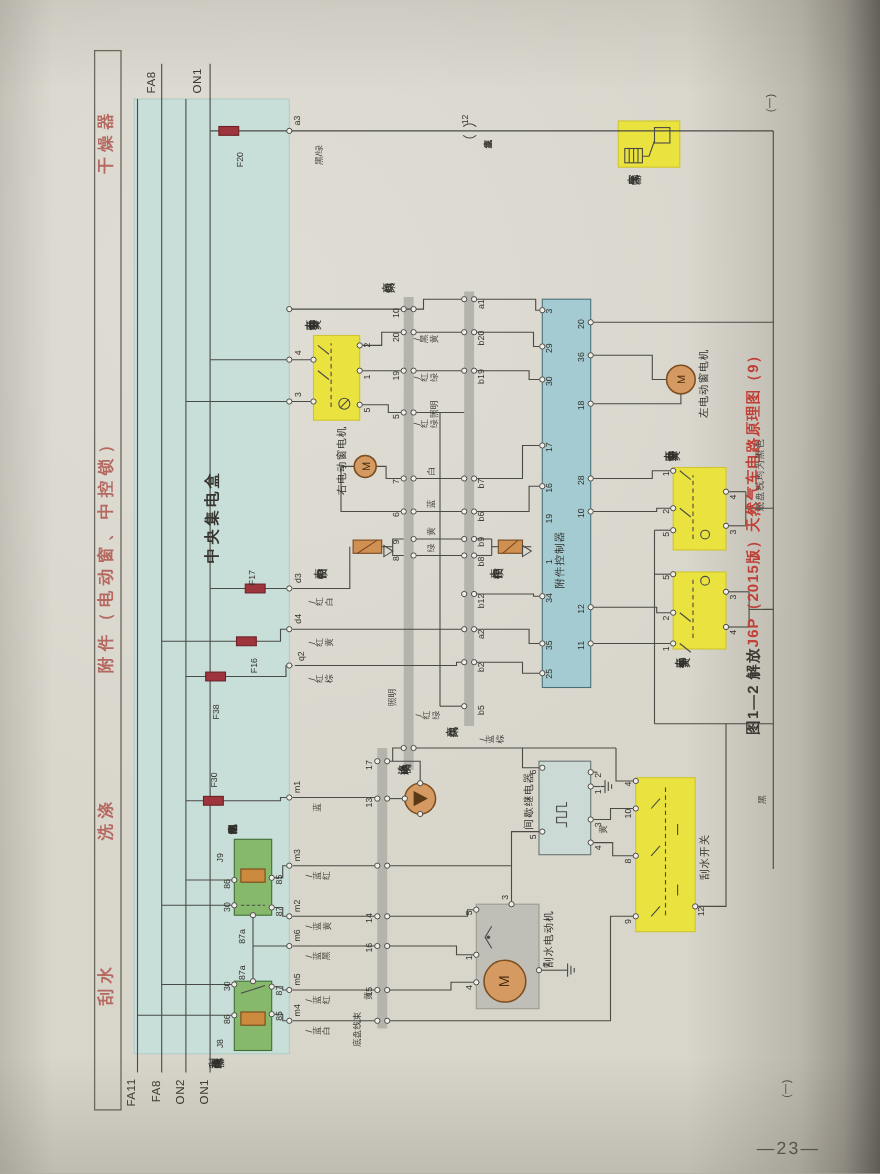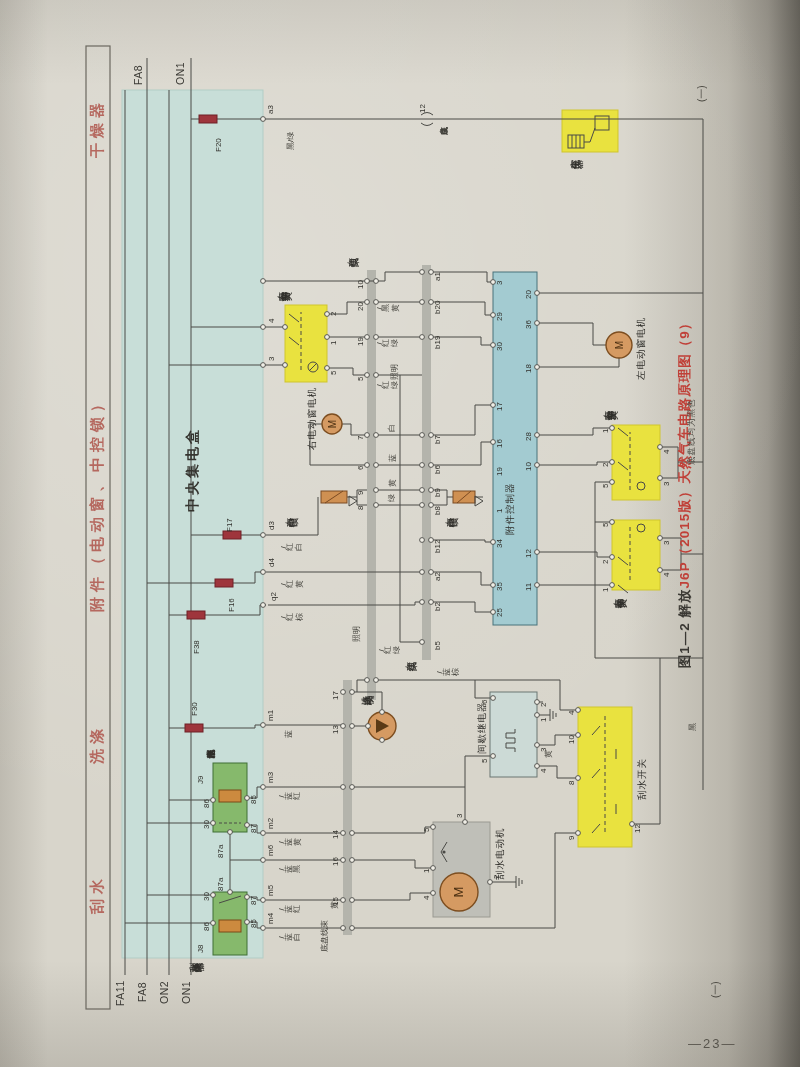--- a/index.html
+++ b/index.html
@@ -20,21 +20,21 @@
   .big{font-size:14px;font-weight:bold;letter-spacing:3px;color:#35342f;}
   .comp-h{font-size:9.5px;color:#2f2e2a;letter-spacing:1px;}
   .comp-v{font-size:9.5px;color:#2f2e2a;writing-mode:vertical-rl;text-orientation:upright;letter-spacing:1px;}
   .comp-v2{font-size:9px;color:#2f2e2a;writing-mode:vertical-lr;text-orientation:upright;height:48px;}
   .wire-h{font-size:8px;color:#3c3b35;}
   .wire-v{font-size:8px;color:#3c3b35;writing-mode:vertical-rl;text-orientation:upright;}
   .caption{position:absolute;left:288px;top:591px;width:460px;text-align:center;font-size:13.5px;font-weight:bold;letter-spacing:1px;color:#3a3833;}
   .caption .red{color:#c04038;}
   .note{font-size:8.5px;color:#4c4a43;letter-spacing:1px;}
   .cont{font-size:10px;color:#4c4a43;}
-  .pageno{position:absolute;left:688px;top:1036px;font-size:13px;color:#57544c;letter-spacing:2px;}
+  .pageno{position:absolute;left:688px;top:1036px;font-size:16px;color:#57544c;letter-spacing:2px;}
 </style>
 </head>
 <body>
 
 <div class="photo">
   <div id="diagram">
       <svg width="965" height="648" viewBox="0 0 965 648">
         <rect x="1" y="1" width="963" height="24" fill="none" stroke="#6b685f" stroke-width="1.2"></rect>
         <rect x="52" y="37" width="868" height="141" fill="#c8ded8" stroke="#b2cdc6" stroke-width="1"></rect>
         <rect x="385" y="408" width="353" height="44" fill="#a3cbd1" stroke="#48727b" stroke-width="1"></rect>

